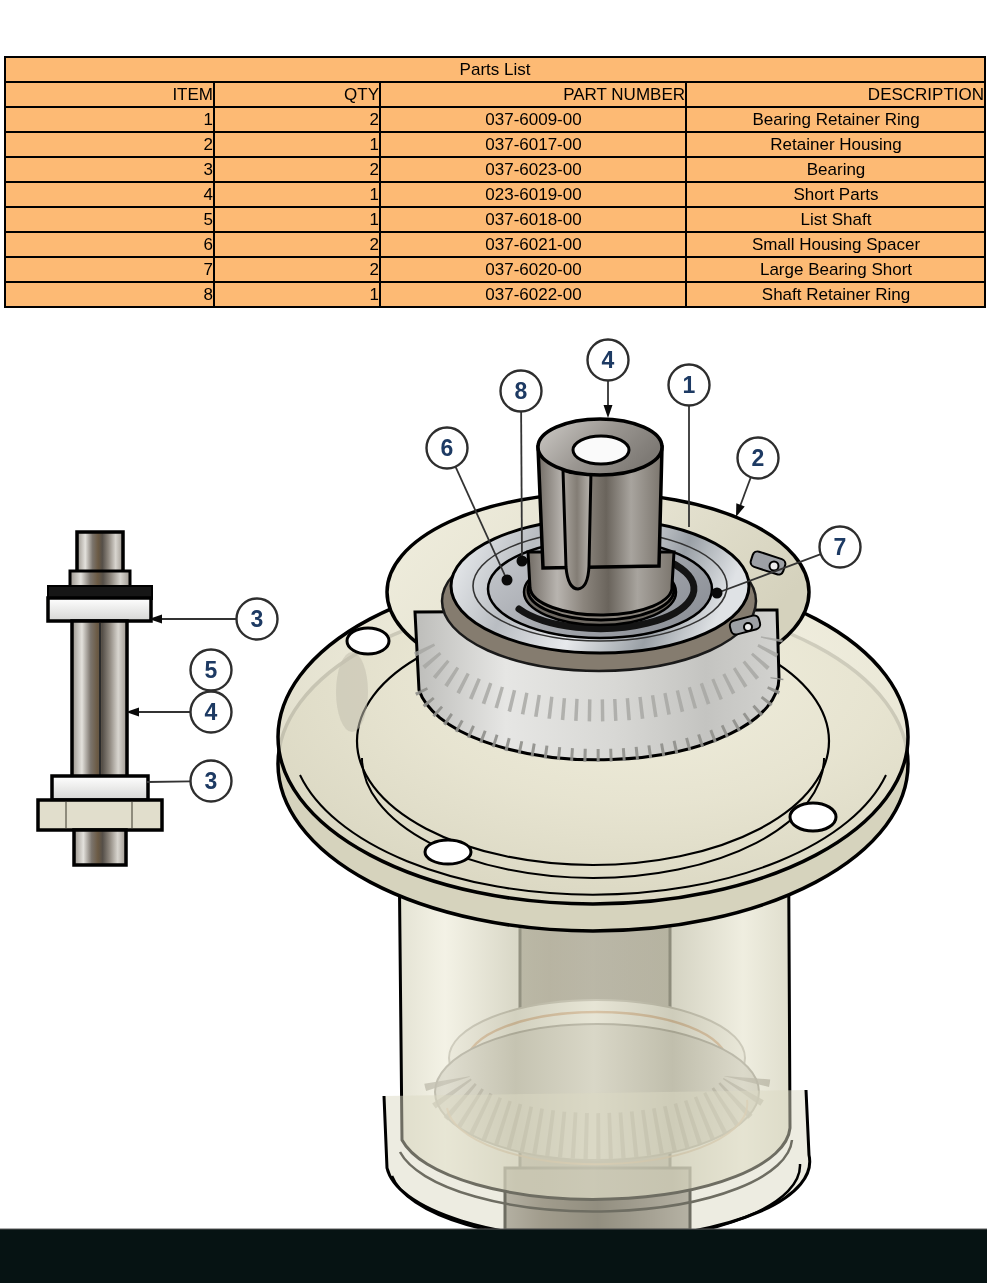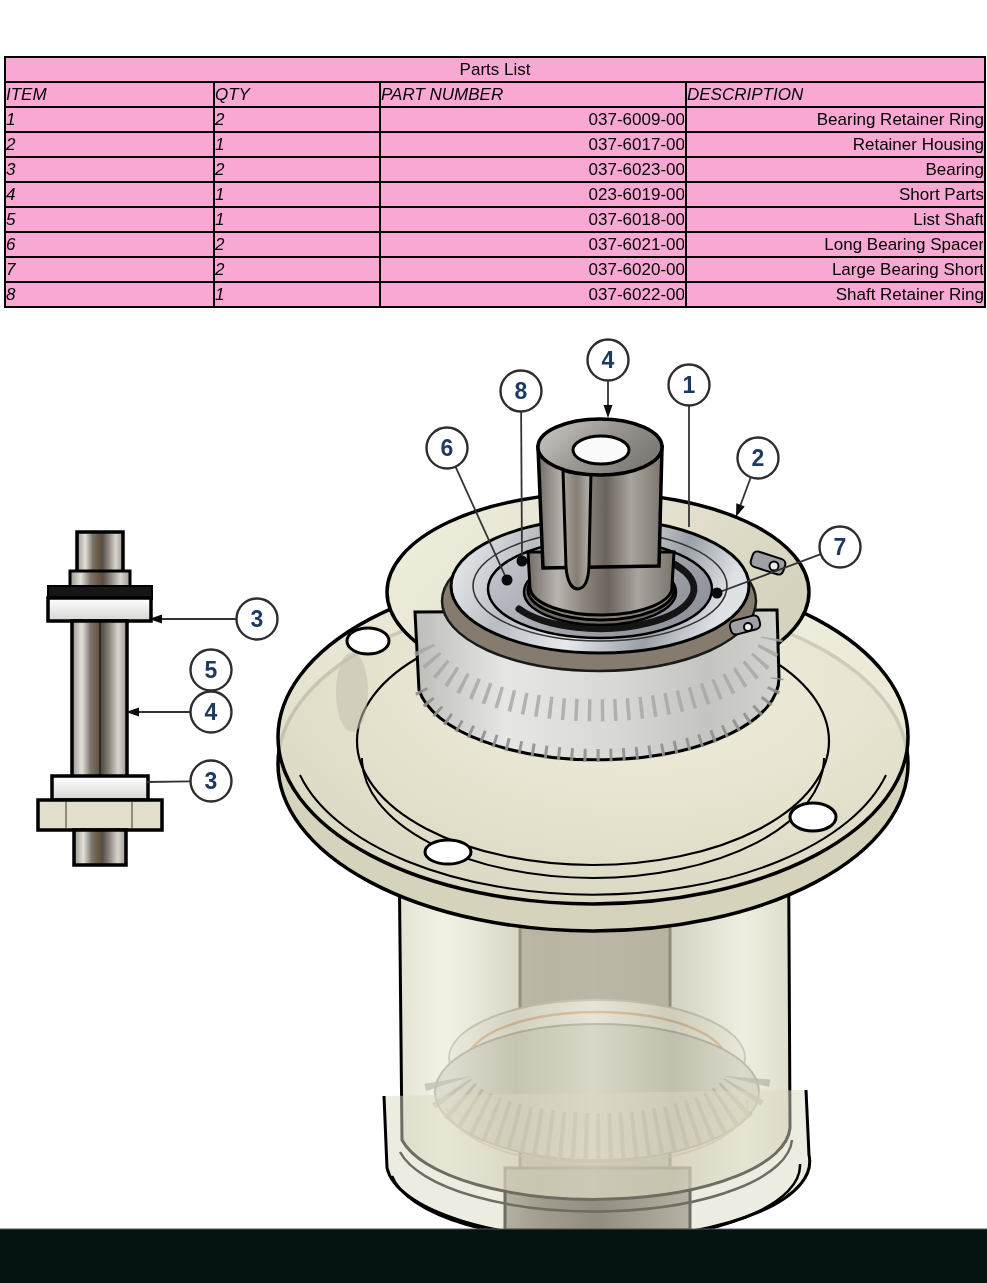--- a/index.html
+++ b/index.html
@@ -1,25 +1,25 @@
 <!DOCTYPE html>
 <html><head>
 <meta charset="utf-8">
 <style>
   html,body{margin:0;padding:0;background:#ffffff;}
   .page{position:relative;width:987px;height:1283px;background:#ffffff;overflow:hidden;
         font-family:"Liberation Sans",sans-serif;}
   svg{position:absolute;left:0;top:0;z-index:1;}
   .parts-table{position:absolute;left:4px;top:56px;z-index:2;}
-  table{border-collapse:collapse;table-layout:fixed;width:980px;background:#f9a8d4;}
+  table{border-collapse:collapse;table-layout:fixed;width:980px;background:#fdba74;}
   th,td{border:2px solid #000;height:23px;font-size:17px;font-weight:400;color:#000;
         padding:0 0;overflow:hidden;white-space:nowrap;line-height:23px;}
   .t-title{text-align:center;font-size:17px;}
-  .c-center{text-align:left;font-style:italic;}
-  .c-left{text-align:right;padding-left:1px;border-radius:8px;}
+  .c-center{text-align:right;}
+  .c-left{text-align:center;padding-left:1px;border-radius:8px;}
   col.w-item{width:209px;} col.w-qty{width:166px;} col.w-part{width:306px;} col.w-desc{width:299px;}
 </style>
 </head>
 <body>
 
 <div class="page">
 
   <div class="parts-table">
     <table>
       <colgroup>
@@ -67,21 +67,21 @@
           <tr>
             <td class="c-center">5</td>
             <td class="c-center">1</td>
             <td class="c-left">037-6018-00</td>
             <td class="c-left">List Shaft</td>
           </tr>
           <tr>
             <td class="c-center">6</td>
             <td class="c-center">2</td>
             <td class="c-left">037-6021-00</td>
-            <td class="c-left">Long Bearing Spacer</td>
+            <td class="c-left">Small Housing Spacer</td>
           </tr>
           <tr>
             <td class="c-center">7</td>
             <td class="c-center">2</td>
             <td class="c-left">037-6020-00</td>
             <td class="c-left">Large Bearing Short</td>
           </tr>
           <tr>
             <td class="c-center">8</td>
             <td class="c-center">1</td>

